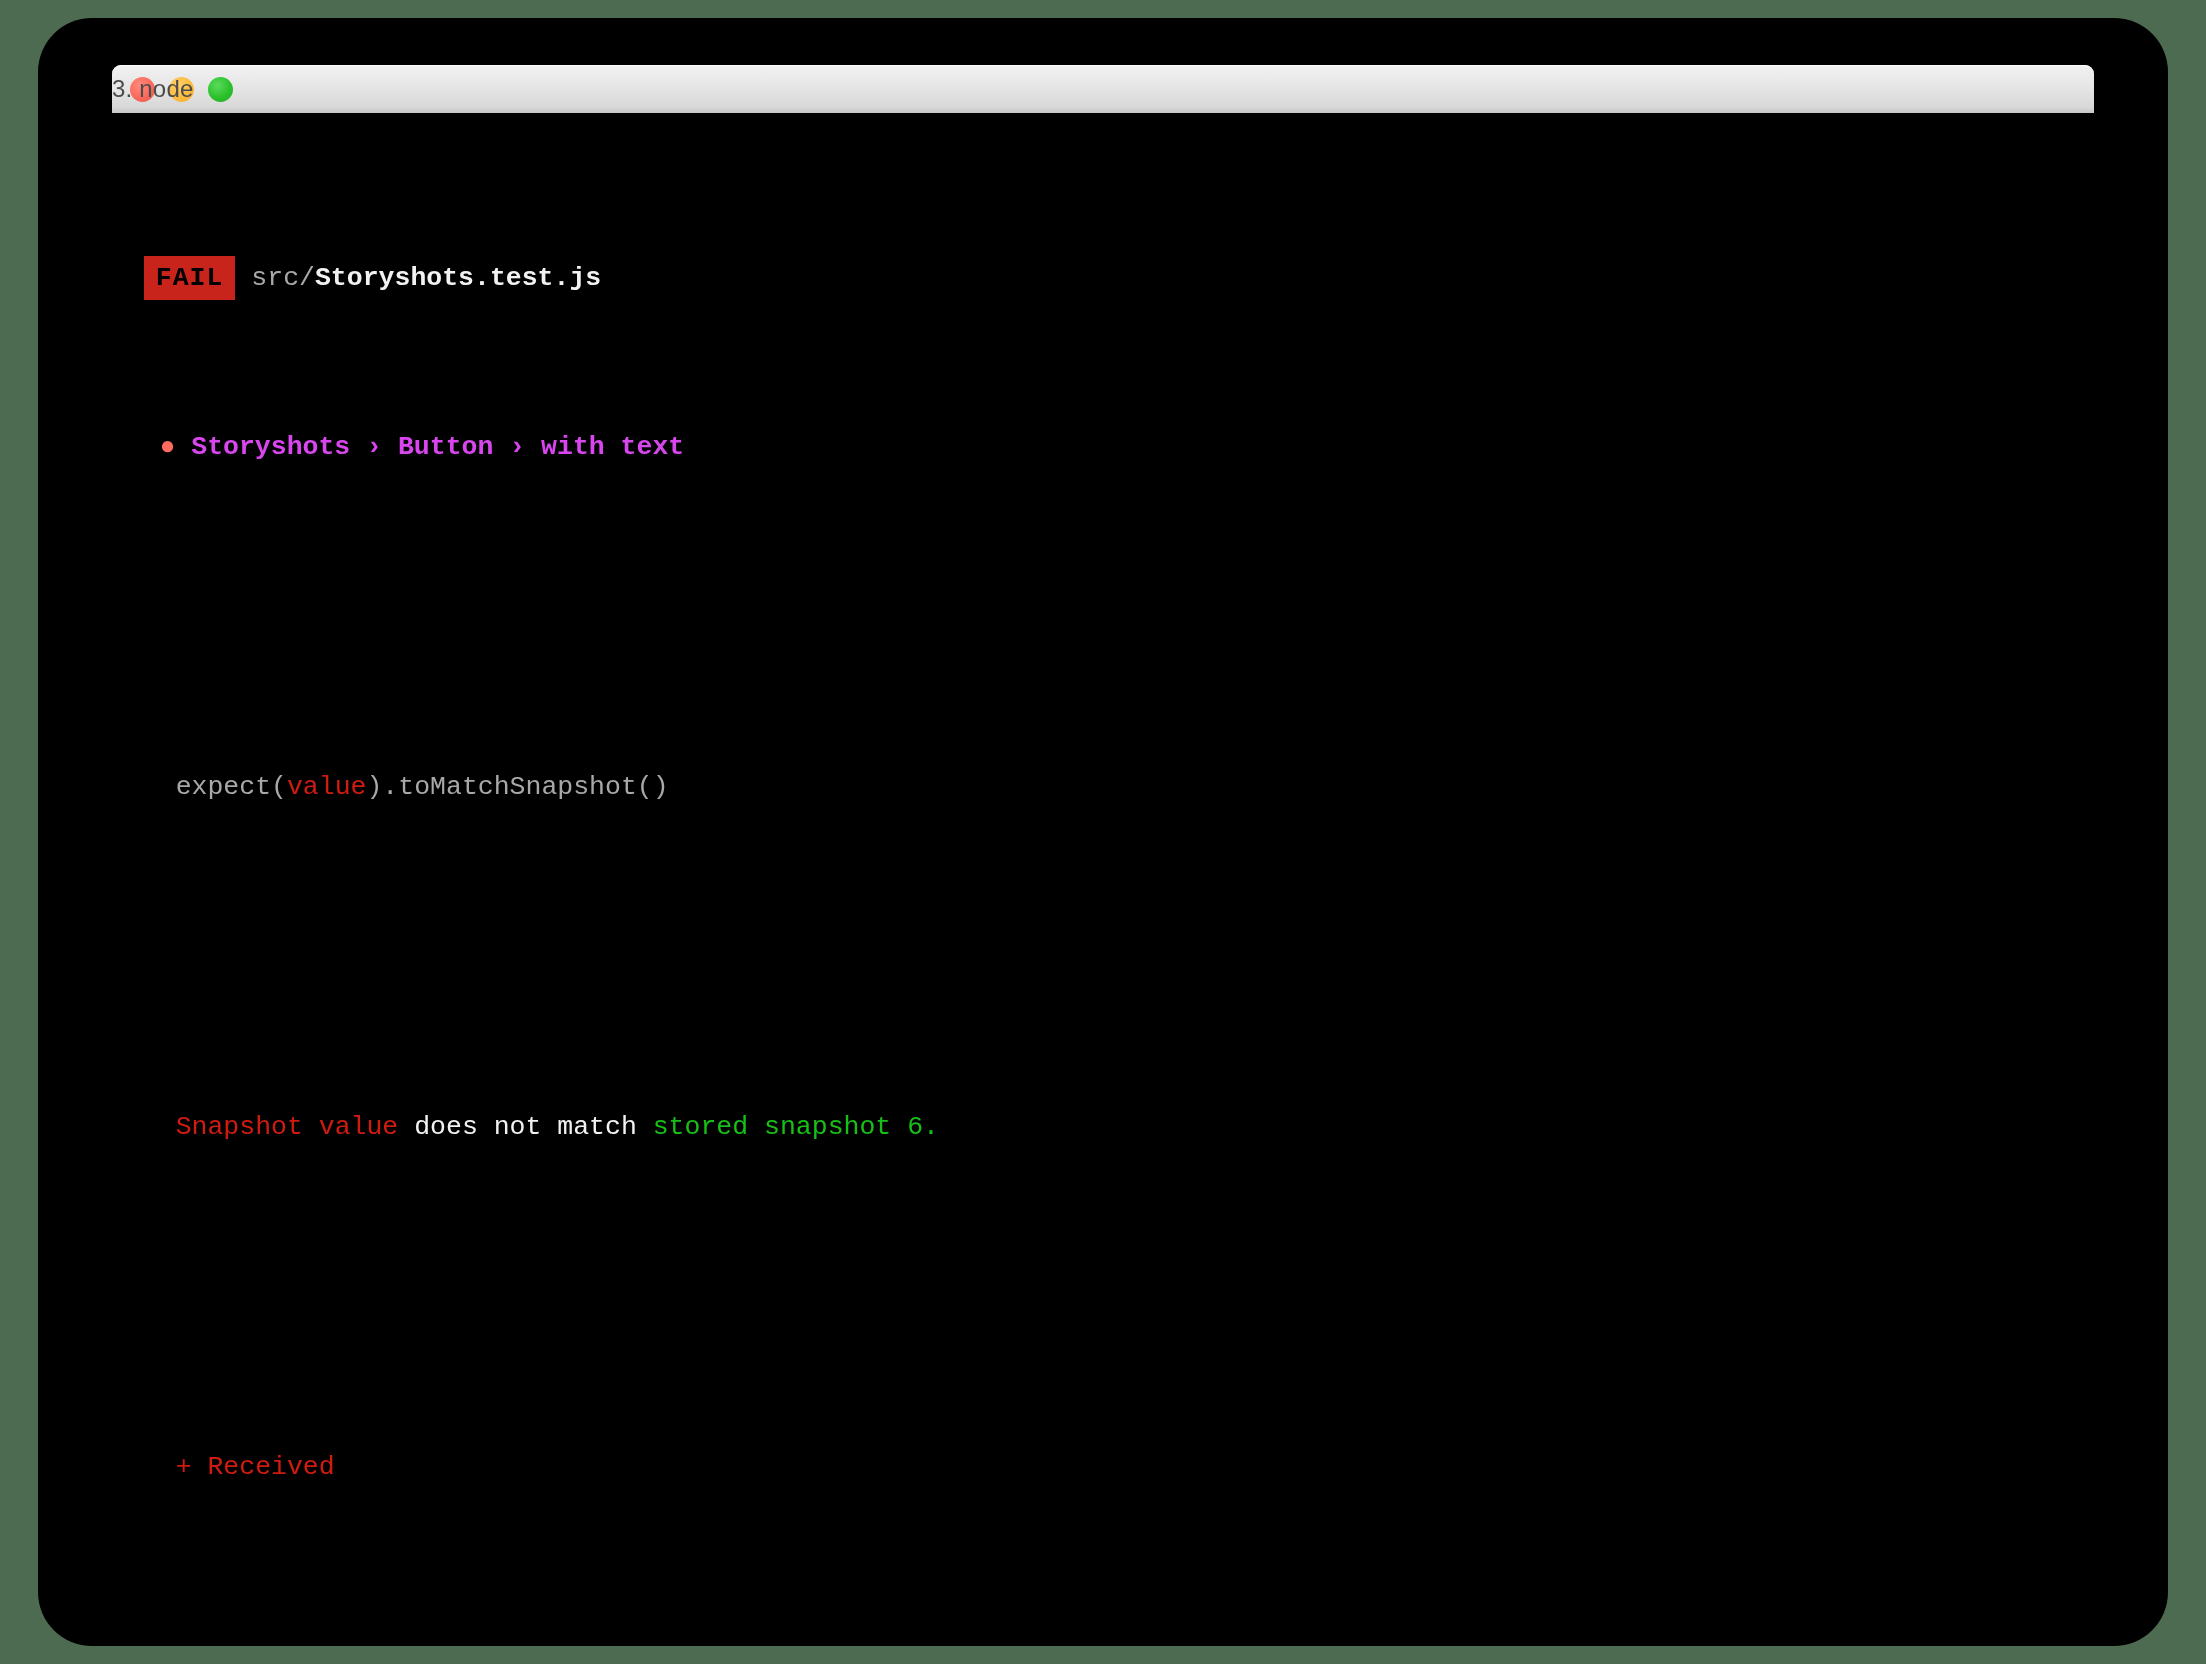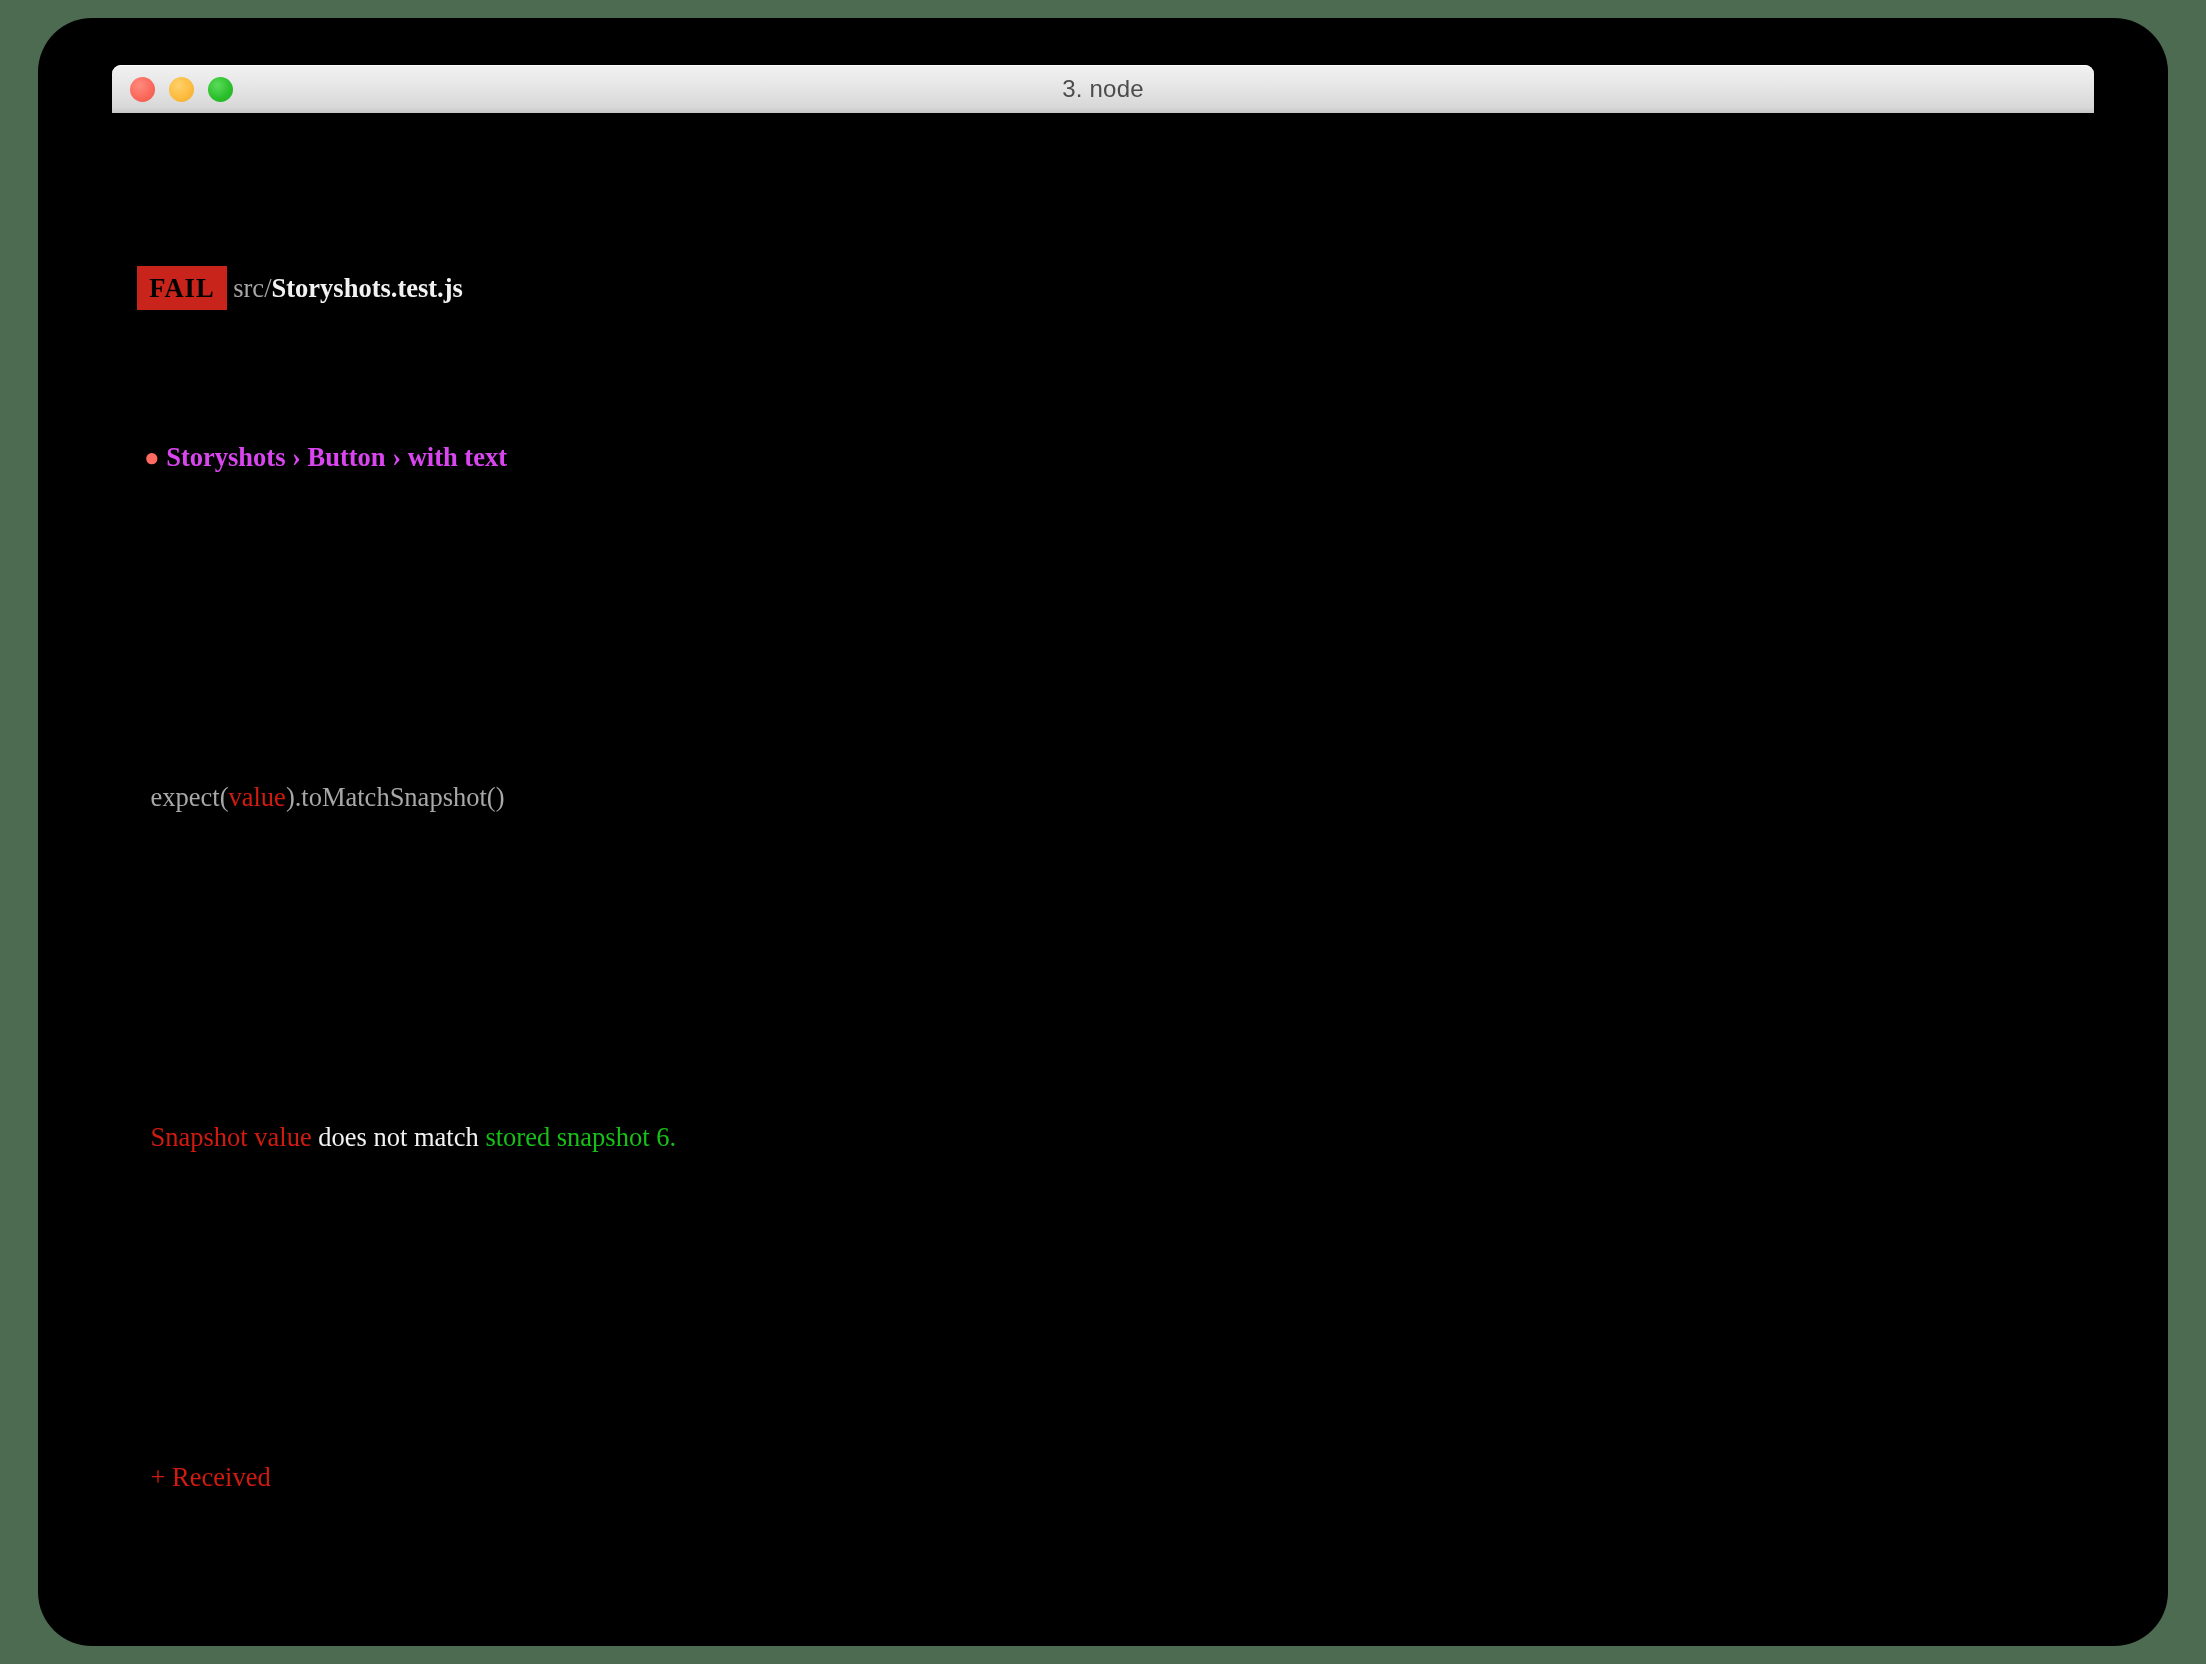--- a/index.html
+++ b/index.html
@@ -53,41 +53,40 @@
   }
   .light.close  { background: radial-gradient(circle at 38% 33%, #ff8a7c 0%, #fa6a5c 55%, #e85445 100%); }
   .light.min    { background: radial-gradient(circle at 38% 33%, #ffd06a 0%, #fcbc40 55%, #edaa2c 100%); }
   .light.max    { background: radial-gradient(circle at 38% 33%, #5bdb5b 0%, #2cc02c 55%, #1fae22 100%); }
 
   #window-title {
     position: absolute;
     left: 0; right: 0; top: 0;
     height: 48px;
     line-height: 48px;
-    text-align: center;
     font-family: "Liberation Sans", sans-serif;
     font-size: 24px;
     color: #4c4c4c;
     letter-spacing: 0.2px;
   }
 
   
   #terminal {
     position: absolute;
-    left: 86px;
+    left: 74px;
     top: 95px;
     width: 1982px;
     bottom: 0;
     background: #000000;
-    font-family: Liberation Serif, serif;
+    font-family: Liberation Mono, monospace;
     font-size: 26.5px;
     line-height: 42.5px;
     color: #bdbdbd;
     white-space: pre;
-    padding-top: 25px;
+    padding-top: 15px;
   }
   .line {
     height: 42.5px;
     white-space: pre;
   }
   .blank { height: 42.5px; }
 
   
   .white    { color: #f2f2f2; }
   .gray     { color: #a8a8a8; }

